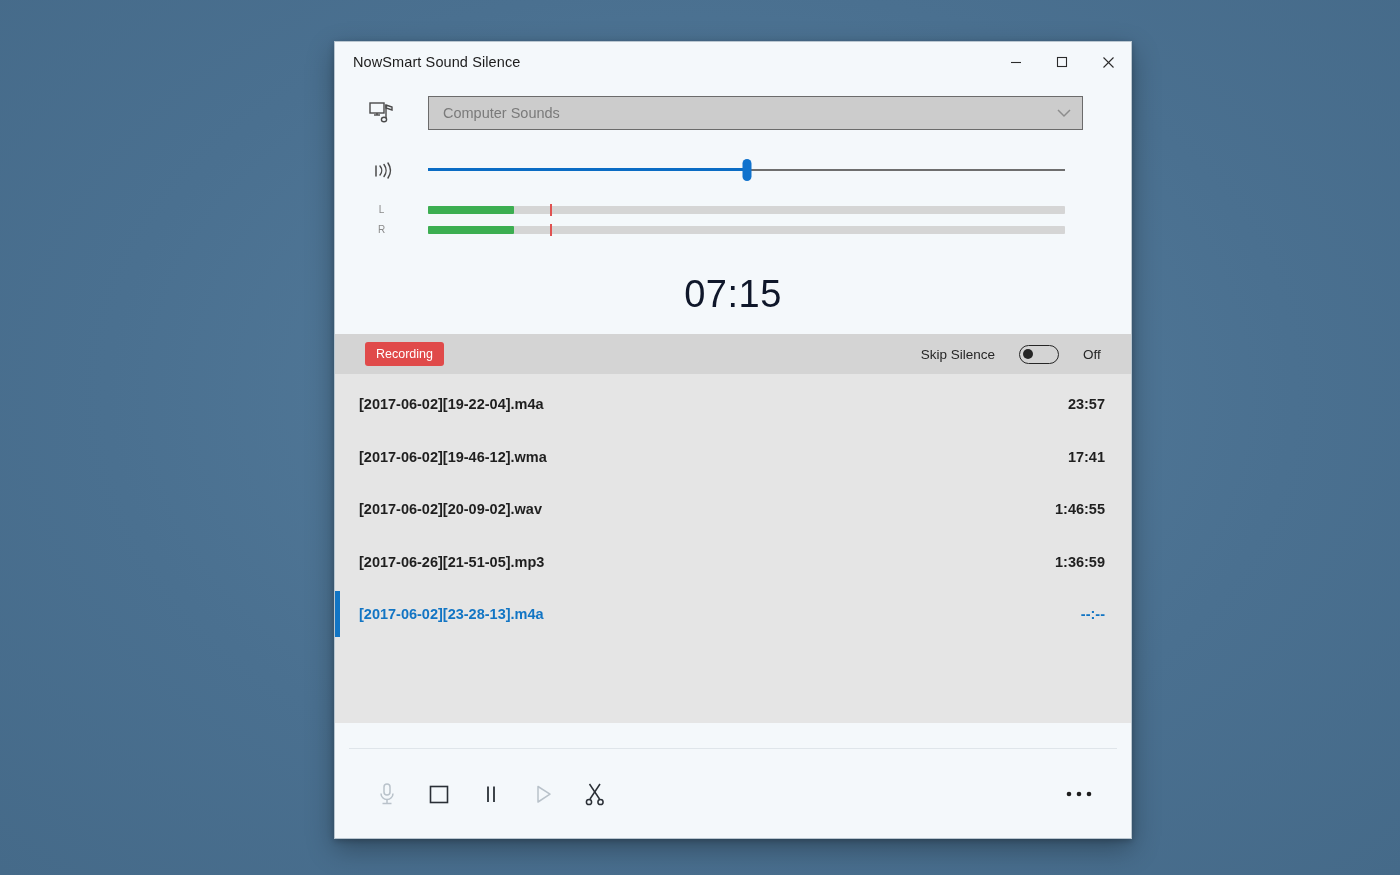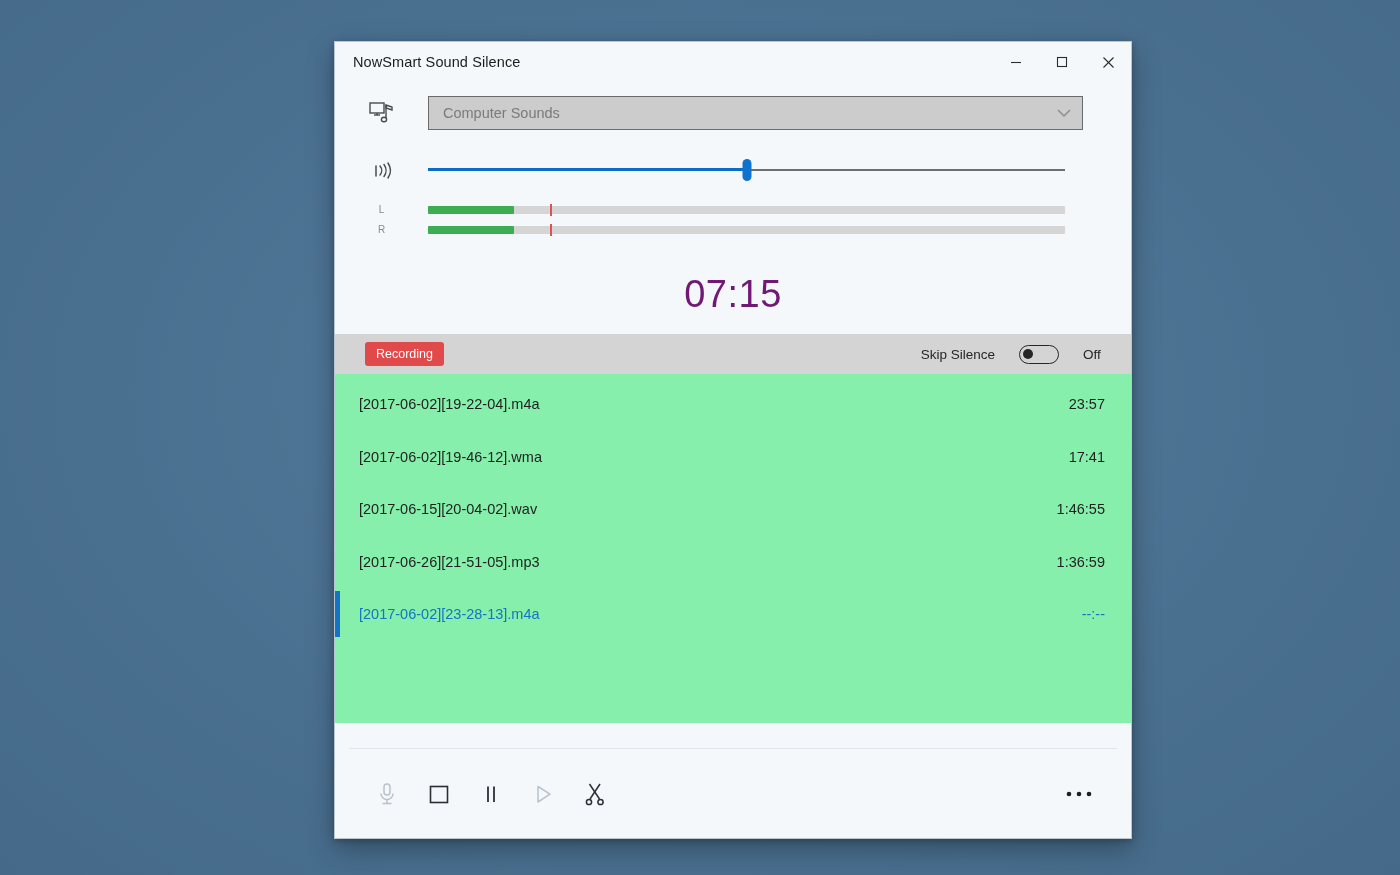--- a/index.html
+++ b/index.html
@@ -186,21 +186,21 @@
 
   
   .timer-wrap {
     height: 80px;
     display: flex;
     align-items: center;
     justify-content: center;
   }
   .timer {
     font-size: 38px;
-    color: #701a75;
+    color: #0f172a;
     font-weight: 300;
     letter-spacing: 0.5px;
   }
 
   
   .statusbar {
     flex: 0 0 40px;
     height: 40px;
     background: #d4d4d4;
     display: flex;
@@ -247,23 +247,24 @@
   }
   .toggle-state {
     font-size: 13.5px;
     color: #262626;
     min-width: 22px;
   }
 
   
   .file-list {
     flex: 1 1 auto;
-    background: #86efac;
+    background: #e5e5e5;
     overflow: hidden;
     padding-top: 4px;
+    font-weight: bold;
   }
   .file-row {
     height: 52.5px;
     display: flex;
     align-items: center;
     position: relative;
     padding: 0 26px 0 24px;
     cursor: default;
   }
   .file-row .sel-bar {
@@ -424,21 +425,21 @@
       <span class="file-name">[2017-06-02][19-22-04].m4a</span>
       <span class="file-dur">23:57</span>
     </div>
     <div class="file-row">
 
       <span class="file-name">[2017-06-02][19-46-12].wma</span>
       <span class="file-dur">17:41</span>
     </div>
     <div class="file-row">
 
-      <span class="file-name">[2017-06-15][20-04-02].wav</span>
+      <span class="file-name">[2017-06-02][20-09-02].wav</span>
       <span class="file-dur">1:46:55</span>
     </div>
     <div class="file-row">
 
       <span class="file-name">[2017-06-26][21-51-05].mp3</span>
       <span class="file-dur">1:36:59</span>
     </div>
     <div class="file-row selected">
       <span class="sel-bar"></span>
       <span class="file-name">[2017-06-02][23-28-13].m4a</span>

